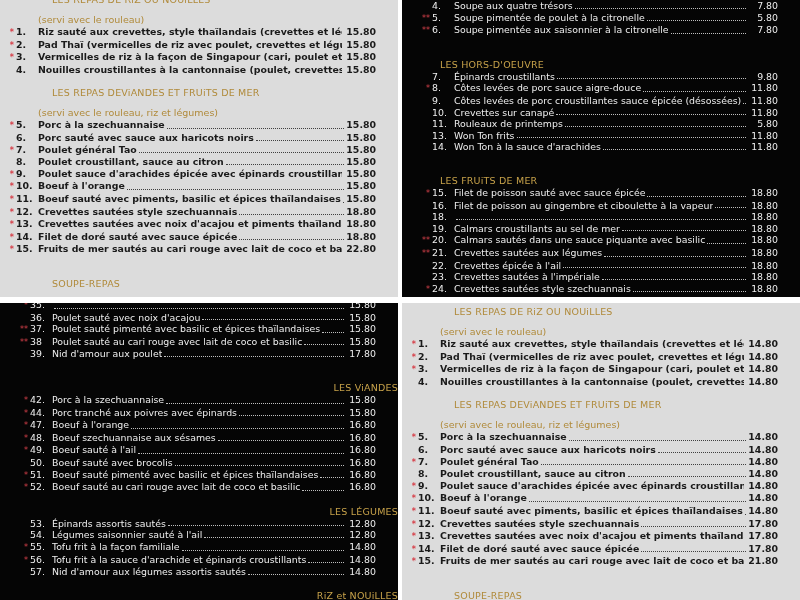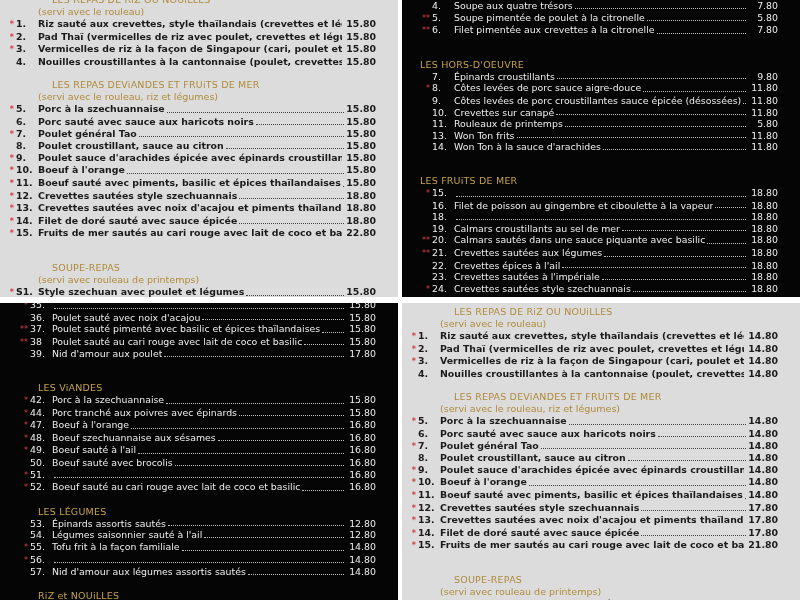--- a/index.html
+++ b/index.html
@@ -22,21 +22,21 @@
 
   .content { position: absolute; left: 0; right: 0; }
   .section { margin: 0; }
   .section-title {
     font-size: 9.5px; letter-spacing: 0.2px;
     padding-left: 52px; line-height: 12px; white-space: nowrap;
   }
   .light .section-title { color: #b08a3a; }
   .dark .section-title { color: #c7a24a; }
   .section-sub {
-    font-size: 9.5px; padding-left: 38px; line-height: 12px; white-space: nowrap;
+    font-size: 9.5px; padding-left: 38px; line-height: 12px; white-space: nowrap; margin-top: 8px;
   }
   .light .section-sub { color: #b08a3a; }
   .gap { height: 12px; }
   .gap-lg { height: 22px; }
 
   .row {
     display: flex; align-items: baseline;
     font-size: 9.4px; line-height: 11.6px; white-space: nowrap;
     padding-right: 22px;
   }
@@ -53,22 +53,22 @@
     border-bottom: 1px dotted currentColor; height: 1px; align-self: flex-end; margin-bottom: 3px;
     opacity: 0.8;
   }
   .price { flex: 0 0 auto; text-align: right; min-width: 30px; }
 
   #q-tl .content { top: -6px; }
   #q-tr .content { top: 0px; }
   #q-bl .content { top: -4px; }
   #q-br .content { top: 3px; }
   #q-tr .row, #q-bl .row { padding-left: 14px; }
-  #q-tr .section-title, #q-bl .section-title { padding-left: 18px; }
-  #q-bl .section-title { padding-left: 38px; }
+  #q-tr .section-title, #q-bl .section-title { padding-left: 38px; }
+  #q-bl .section-title { padding-left: 38px; text-align: right; }
 </style>
 </head>
 <body>
 
 <div class="quad light" id="q-tl">
   <div class="content">
       <div class="section">
         <div class="section-title">LES REPAS DE RiZ OU NOUiLLES</div>
         <div class="section-sub">(servi avec le rouleau)</div>
         <div class="row">
@@ -209,21 +209,21 @@
         <div class="row">
           <span class="mark">**</span>
           <span class="num">5.</span>
           <span class="name">Soupe pimentée de poulet à la citronelle</span>
           <span class="dots"></span>
           <span class="price">5.80</span>
         </div>
         <div class="row">
           <span class="mark">**</span>
           <span class="num">6.</span>
-          <span class="name">Filet pimentée aux crevettes à la citronelle</span>
+          <span class="name">Soupe pimentée aux saisonnier à la citronelle</span>
           <span class="dots"></span>
           <span class="price">7.80</span>
         </div>
       </div>
       <div class="section">
         <div class="gap-lg"></div>
         <div class="section-title">LES HORS-D'OEUVRE</div>
         <div class="row">
           <span class="mark"></span>
           <span class="num">7.</span>
@@ -273,20 +273,21 @@
           <span class="dots"></span>
           <span class="price">11.80</span>
         </div>
       </div>
       <div class="section">
         <div class="gap-lg"></div>
         <div class="section-title">LES FRUiTS DE MER</div>
         <div class="row">
           <span class="mark">*</span>
           <span class="num">15.</span>
+          <span class="name">Filet de poisson sauté avec sauce épicée</span>
           <span class="dots"></span>
           <span class="price">18.80</span>
         </div>
         <div class="row">
           <span class="mark"></span>
           <span class="num">16.</span>
           <span class="name">Filet de poisson au gingembre et ciboulette à la vapeur</span>
           <span class="dots"></span>
           <span class="price">18.80</span>
         </div>
@@ -313,21 +314,21 @@
         <div class="row">
           <span class="mark">**</span>
           <span class="num">21.</span>
           <span class="name">Crevettes sautées aux légumes</span>
           <span class="dots"></span>
           <span class="price">18.80</span>
         </div>
         <div class="row">
           <span class="mark"></span>
           <span class="num">22.</span>
-          <span class="name">Crevettes épices à l'ail</span>
+          <span class="name">Crevettes épicée à l'ail</span>
           <span class="dots"></span>
           <span class="price">18.80</span>
         </div>
         <div class="row">
           <span class="mark"></span>
           <span class="num">23.</span>
           <span class="name">Crevettes sautées à l'impériale</span>
           <span class="dots"></span>
           <span class="price">18.80</span>
         </div>
@@ -426,20 +427,21 @@
         <div class="row">
           <span class="mark"></span>
           <span class="num">50.</span>
           <span class="name">Boeuf sauté avec brocolis</span>
           <span class="dots"></span>
           <span class="price">16.80</span>
         </div>
         <div class="row">
           <span class="mark">*</span>
           <span class="num">51.</span>
+          <span class="name">Boeuf sauté pimenté avec basilic et épices thaïlandaises</span>
           <span class="dots"></span>
           <span class="price">16.80</span>
         </div>
         <div class="row">
           <span class="mark">*</span>
           <span class="num">52.</span>
           <span class="name">Boeuf sauté au cari rouge avec lait de coco et basilic</span>
           <span class="dots"></span>
           <span class="price">16.80</span>
         </div>
@@ -464,20 +466,21 @@
         <div class="row">
           <span class="mark">*</span>
           <span class="num">55.</span>
           <span class="name">Tofu frit à la façon familiale</span>
           <span class="dots"></span>
           <span class="price">14.80</span>
         </div>
         <div class="row">
           <span class="mark">*</span>
           <span class="num">56.</span>
+          <span class="name">Tofu frit à la sauce d'arachide et épinards croustillants</span>
           <span class="dots"></span>
           <span class="price">14.80</span>
         </div>
         <div class="row">
           <span class="mark"></span>
           <span class="num">57.</span>
           <span class="name">Nid d'amour aux légumes assortis sautés</span>
           <span class="dots"></span>
           <span class="price">14.80</span>
         </div>

